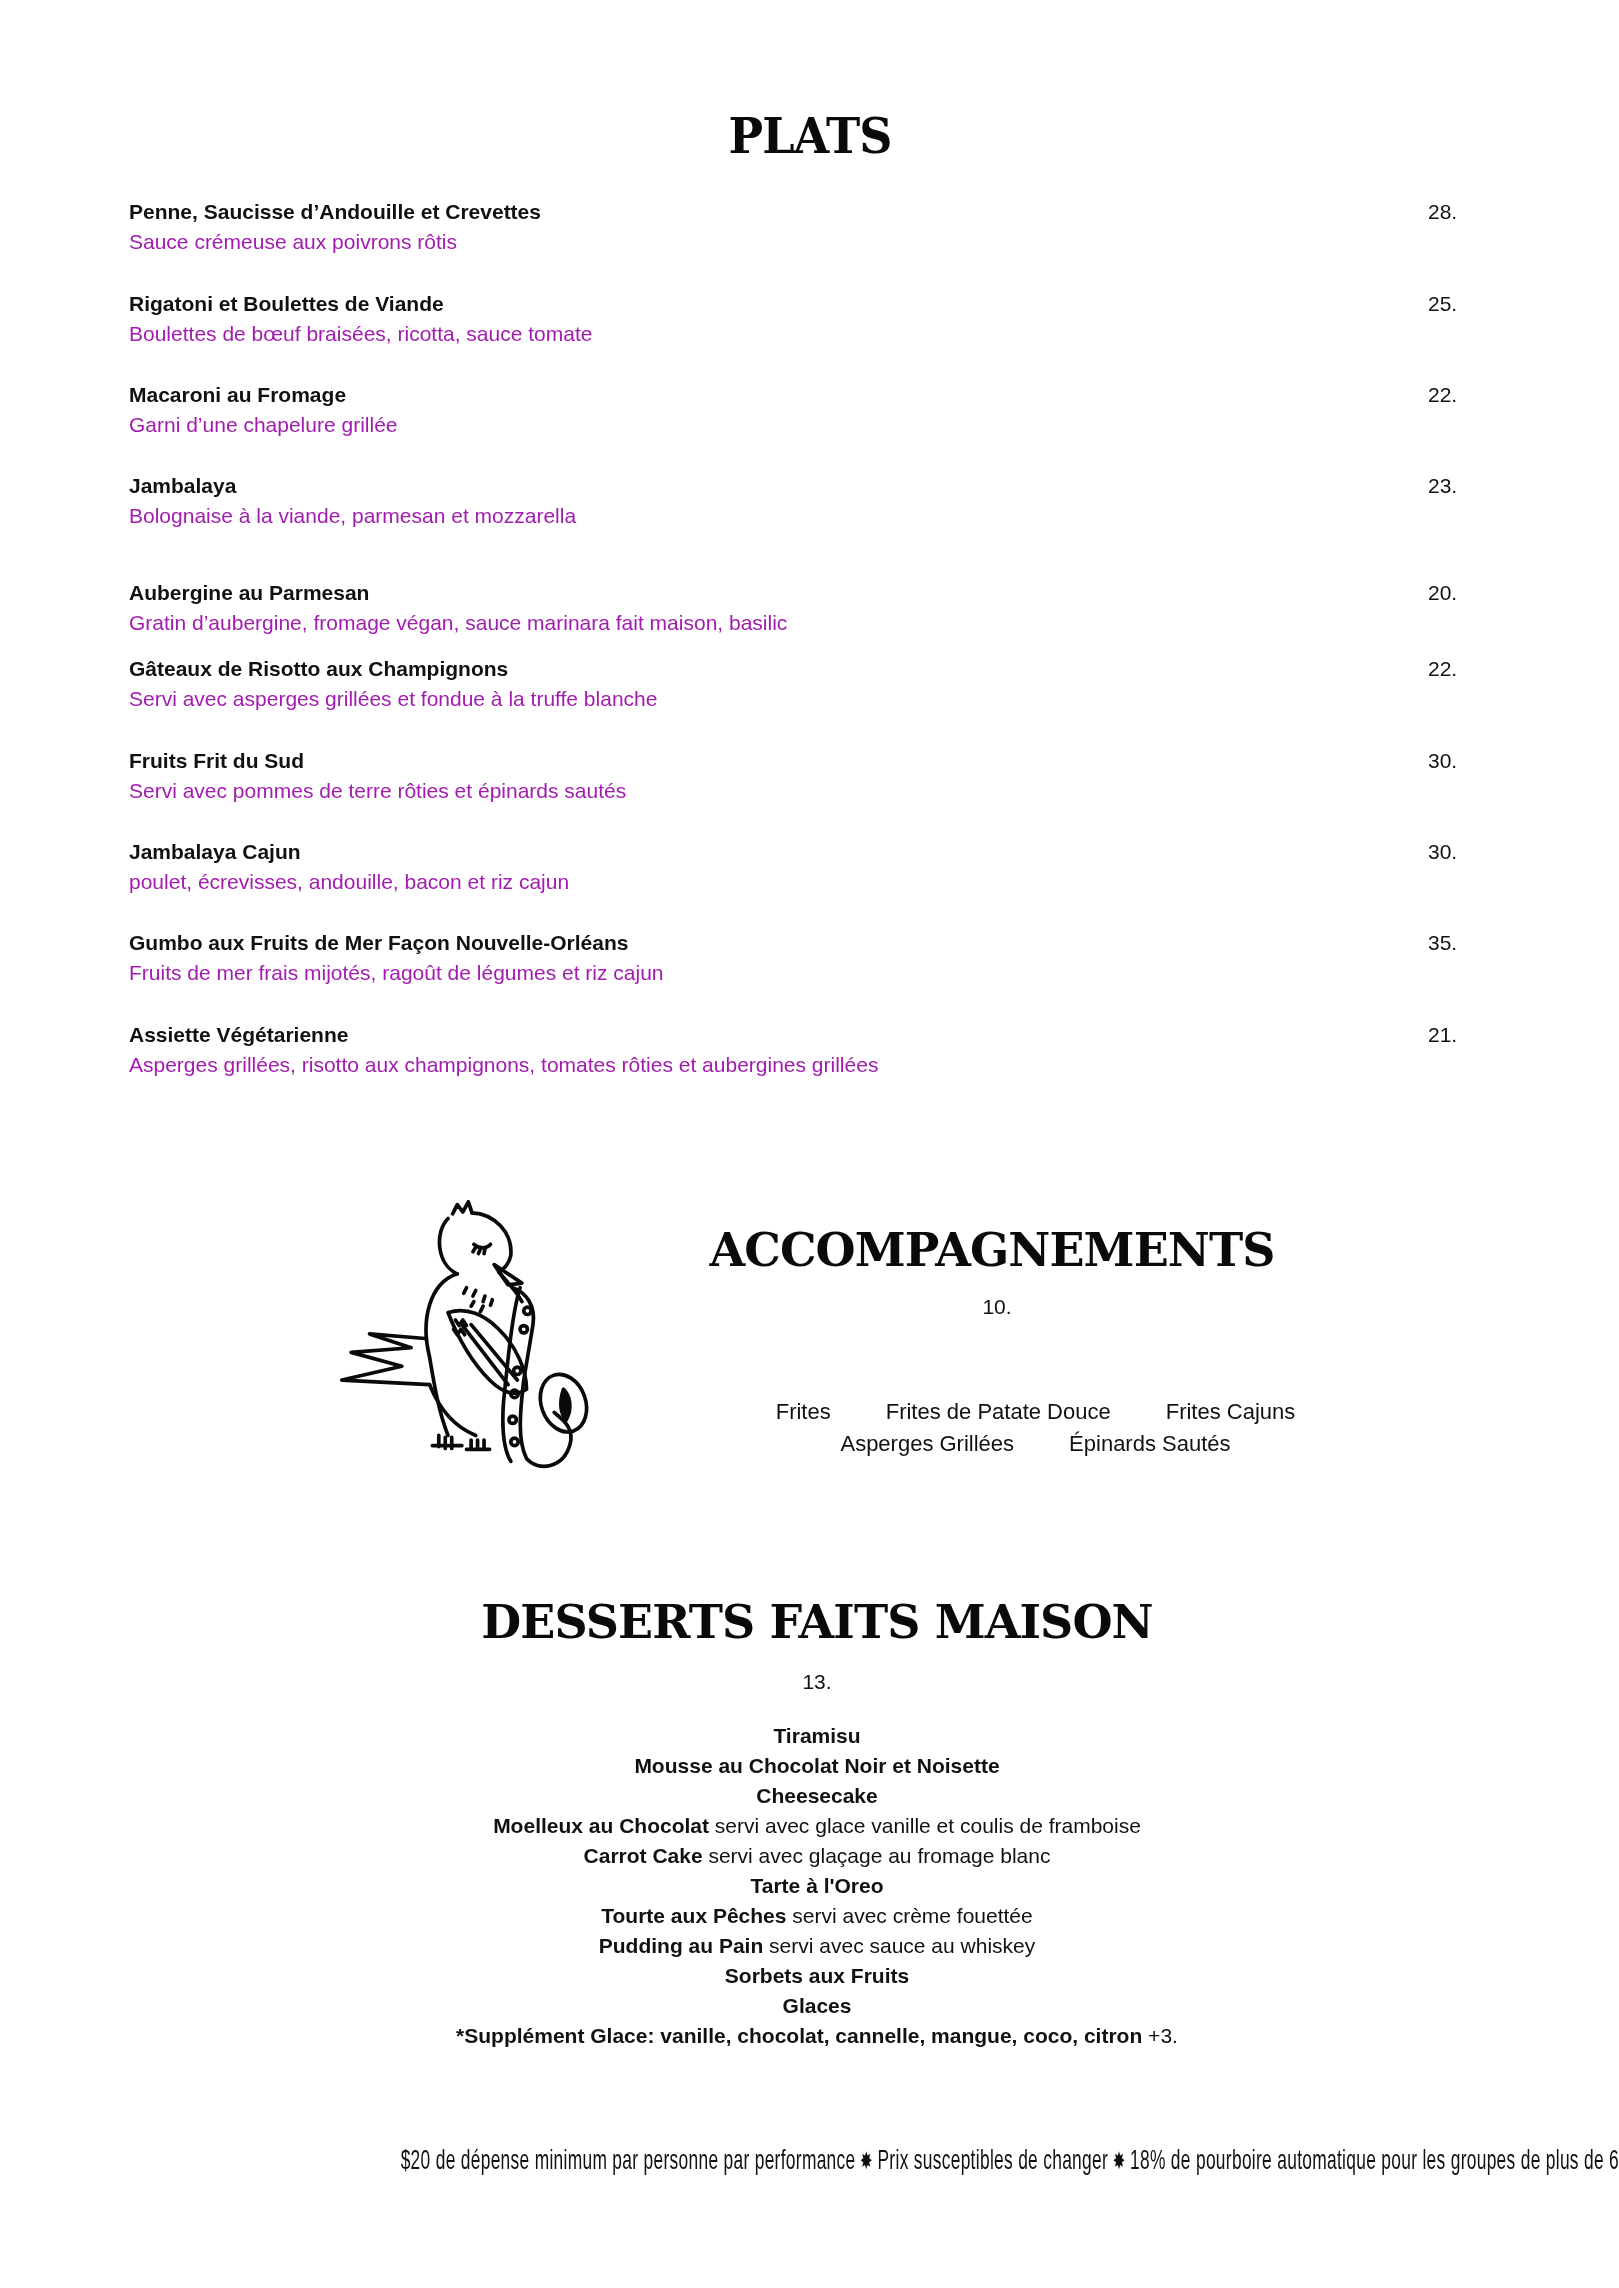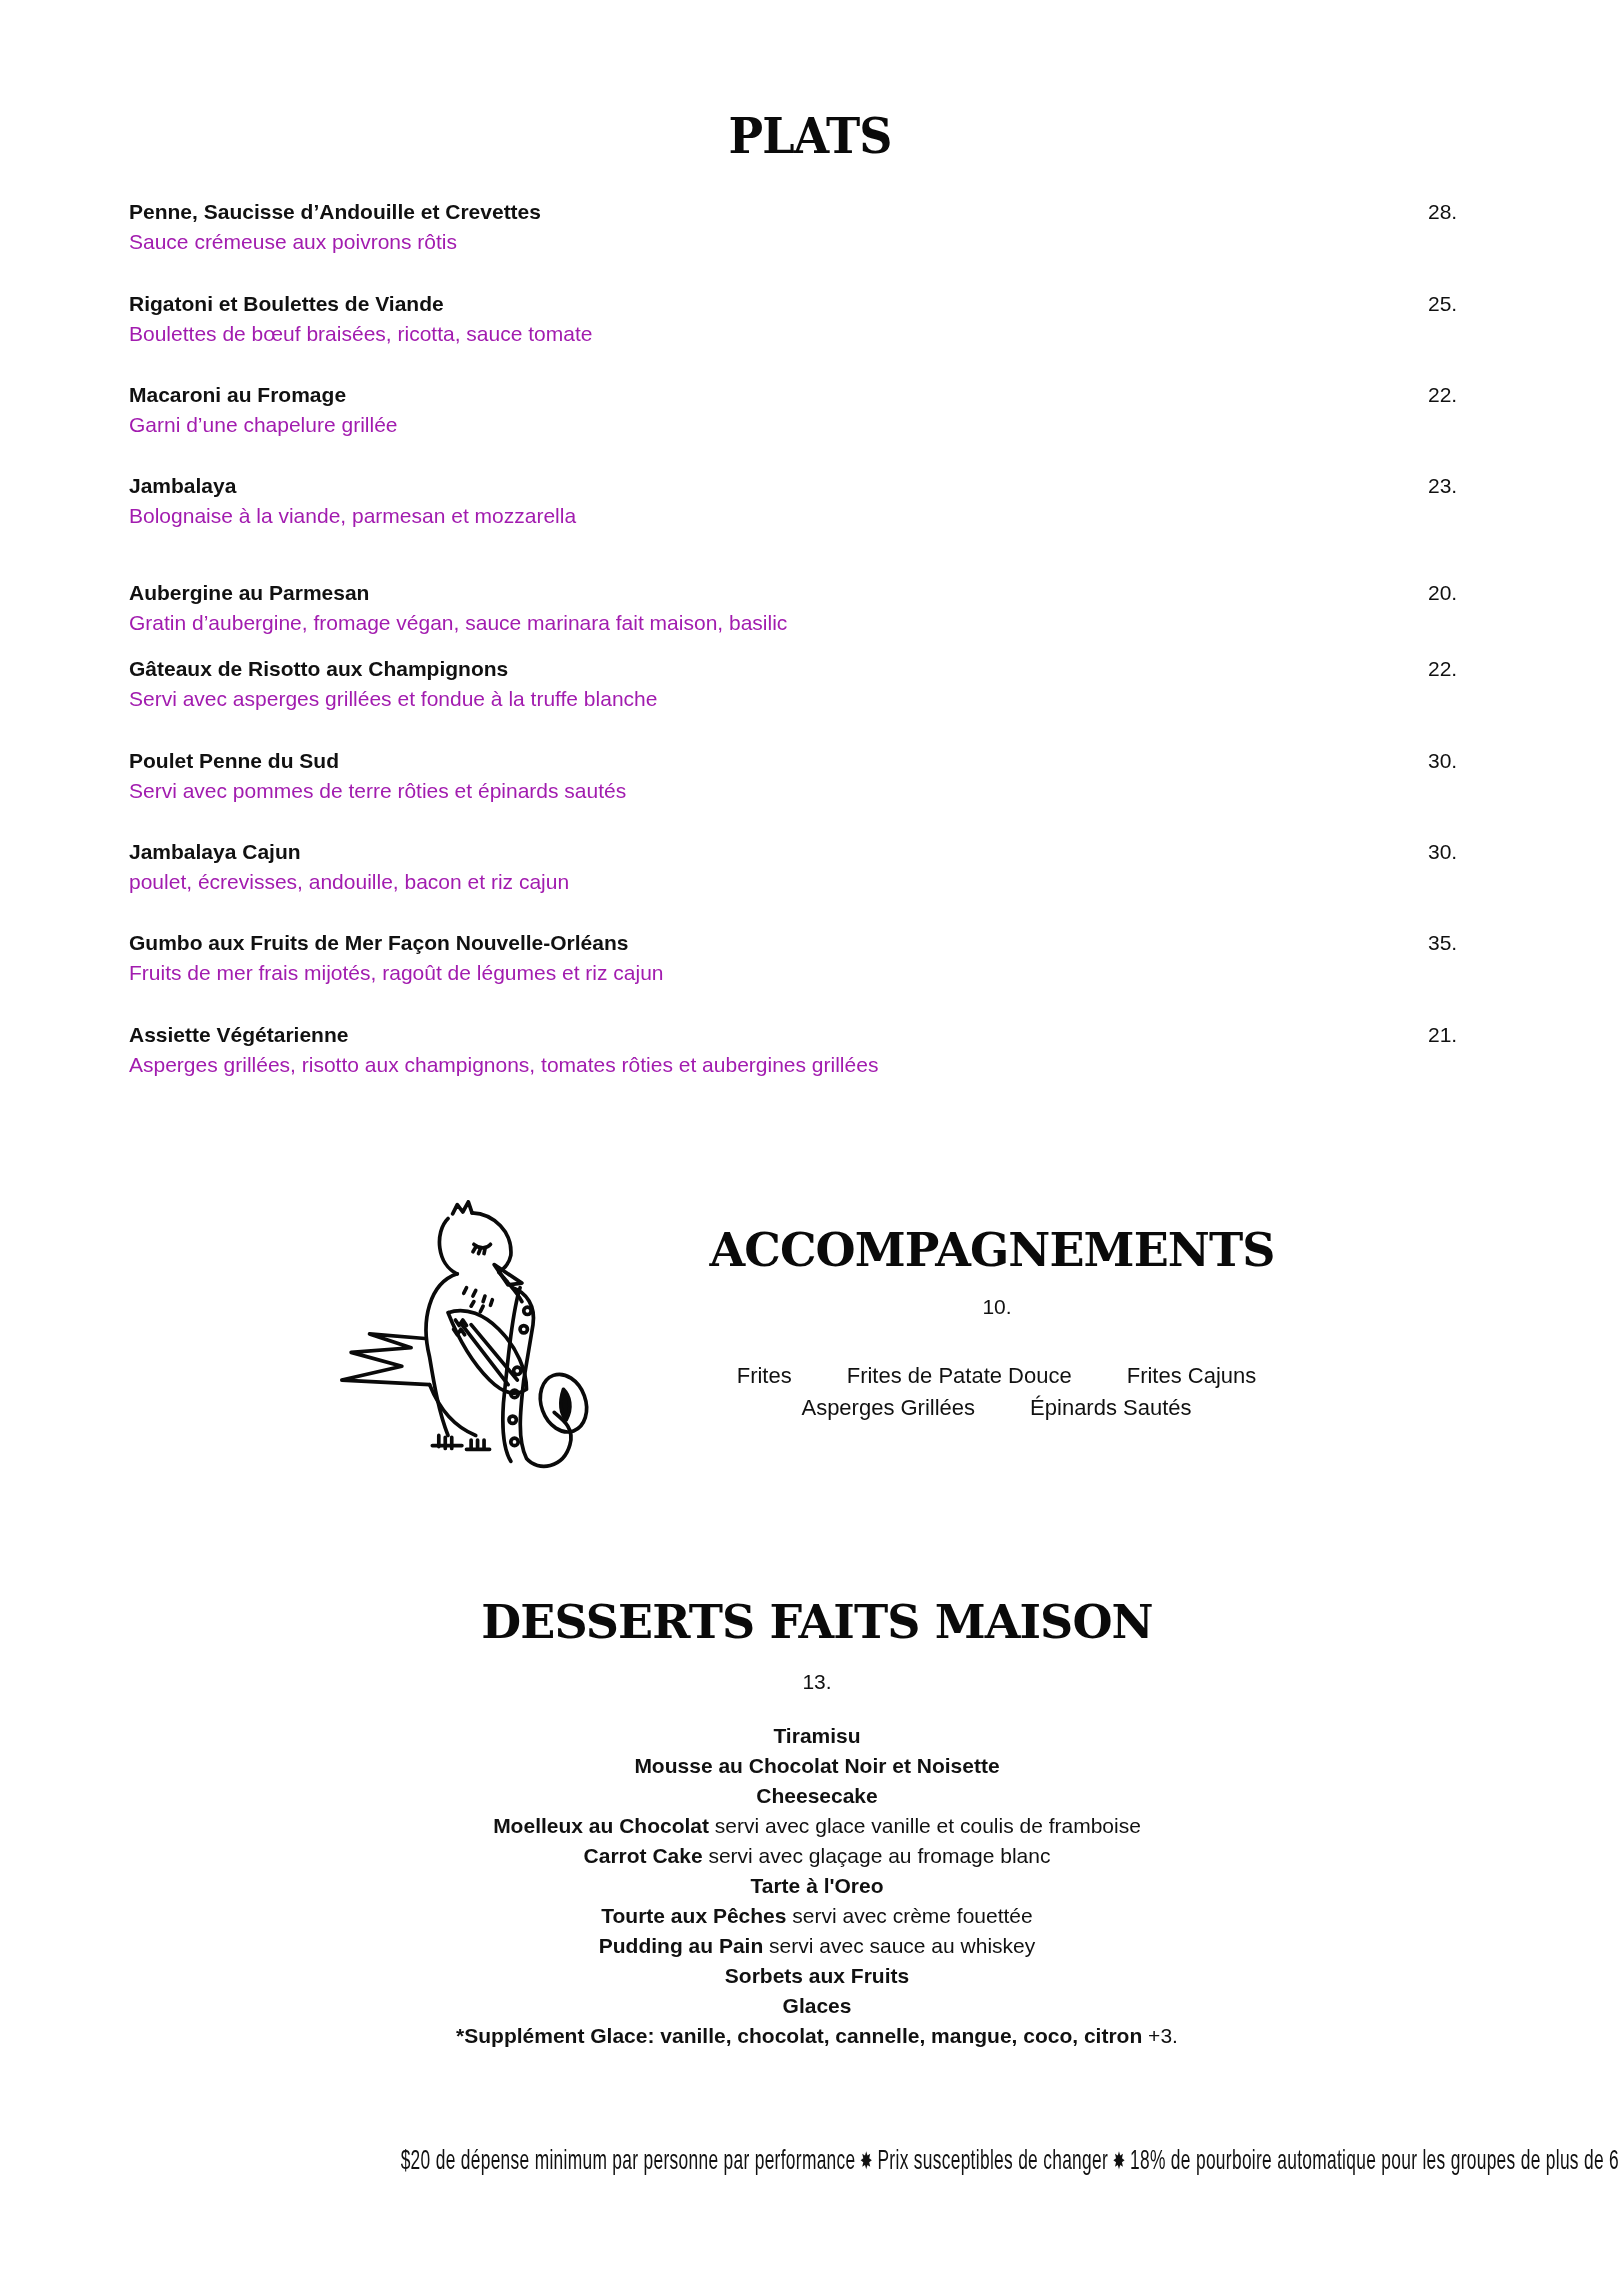--- a/index.html
+++ b/index.html
@@ -10,21 +10,21 @@
           color: #0a0a0a; position: absolute; text-align: center; white-space: nowrap; }
   .plats-title { left: 0; width: 1620px; top: 109px; font-size: 46px; line-height: 55px; transform: scaleY(1.05); }
   .dish { position: absolute; left: 129px; width: 1357px; height: 65px; }
   .dish-name { position: absolute; left: 0; top: 0; font-size: 21px; font-weight: bold; line-height: 26px; white-space: nowrap; }
   .dish-desc { position: absolute; left: 0; top: 30px; font-size: 21px; line-height: 26px; color: #a21caf; white-space: nowrap; }
   .dish-price { position: absolute; left: 1299px; top: 0; font-size: 21px; line-height: 26px; white-space: nowrap; }
 
   .bird { position: absolute; left: 328px; top: 1200px; width: 277px; height: 277px; }
   .acc-title { left: 646px; width: 692px; top: 1223px; font-size: 46px; line-height: 55px; }
   .acc-price { position: absolute; left: 923px; width: 148px; text-align: center; top: 1294px; font-size: 21px; line-height: 26px; }
-  .acc-row { position: absolute; left: 646px; width: 701px; display: flex; justify-content: center; font-size: 22px; line-height: 28px; white-space: nowrap; }
+  .acc-row { position: absolute; left: 685px; width: 701px; display: flex; justify-content: center; font-size: 22px; line-height: 28px; white-space: nowrap; margin-top: 36px; }
   .acc-row1 { top: 1362px; gap: 55px; }
   .acc-row2 { top: 1394px; gap: 55px; }
 
   .dess-title { left: 0; width: 1634px; top: 1595px; font-size: 46px; line-height: 55px; }
   .dess-price { position: absolute; left: 0; width: 1634px; text-align: center; top: 1669px; font-size: 21px; line-height: 26px; }
   .dess-list { position: absolute; left: 0; width: 1634px; top: 1721px; text-align: center; font-size: 21px; line-height: 30px; }
   .dess-line { white-space: nowrap; }
   .dess-line b { font-weight: bold; }
 
   .footer { position: absolute; left: 0; width: 1634px; top: 2143px; text-align: center; white-space: nowrap;
@@ -63,21 +63,21 @@
     <div class="dish-name">Aubergine au Parmesan</div>
     <div class="dish-desc">Gratin d’aubergine, fromage végan, sauce marinara fait maison, basilic</div>
     <div class="dish-price">20.</div>
   </div>
   <div class="dish" style="top:656px">
     <div class="dish-name">Gâteaux de Risotto aux Champignons</div>
     <div class="dish-desc">Servi avec asperges grillées et fondue à la truffe blanche</div>
     <div class="dish-price">22.</div>
   </div>
   <div class="dish" style="top:748px">
-    <div class="dish-name">Poulet Penne du Sud</div>
+    <div class="dish-name">Fruits Frit du Sud</div>
     <div class="dish-desc">Servi avec pommes de terre rôties et épinards sautés</div>
     <div class="dish-price">30.</div>
   </div>
   <div class="dish" style="top:839px">
     <div class="dish-name">Jambalaya Cajun</div>
     <div class="dish-desc">poulet, écrevisses, andouille, bacon et riz cajun</div>
     <div class="dish-price">30.</div>
   </div>
   <div class="dish" style="top:930px">
     <div class="dish-name">Gumbo aux Fruits de Mer Façon Nouvelle-Orléans</div>

